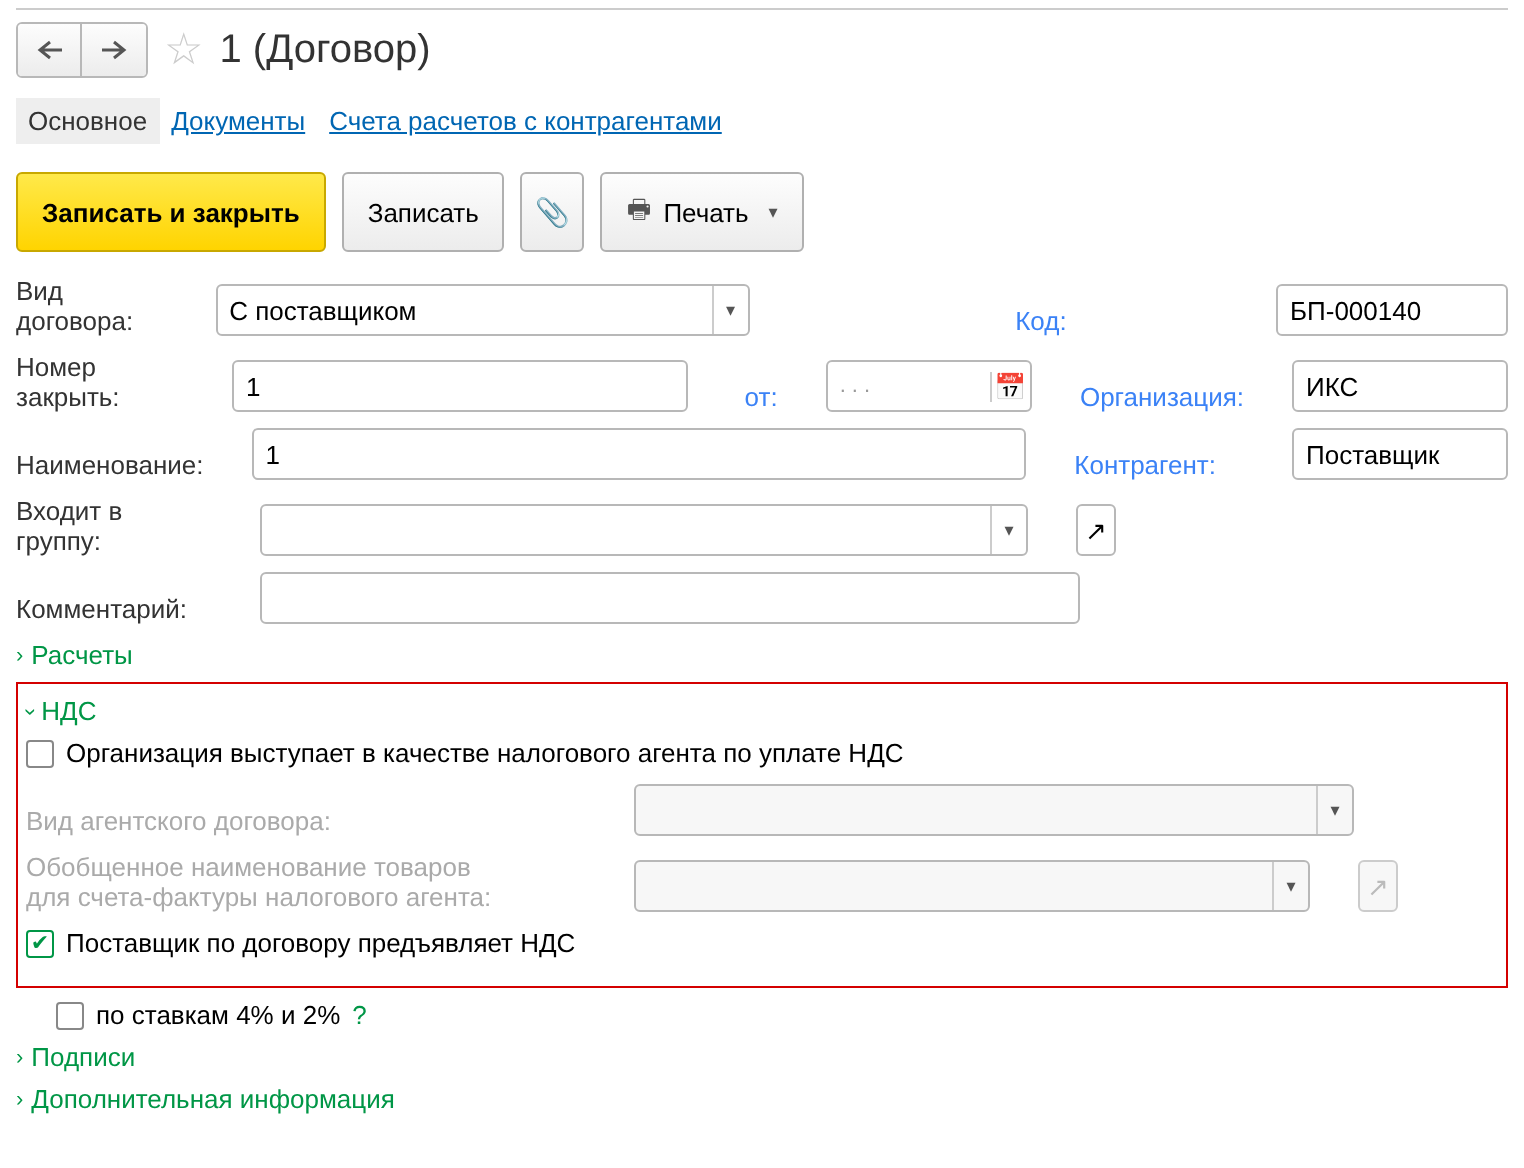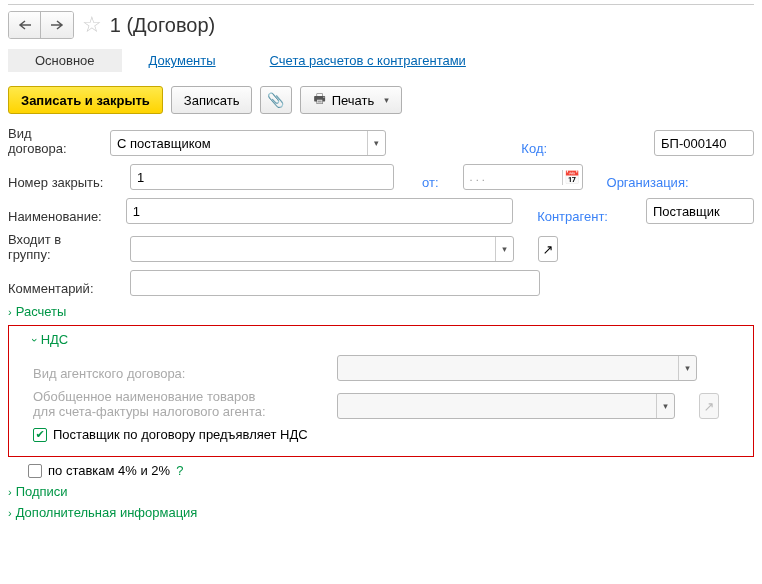--- a/index.html
+++ b/index.html
@@ -5,41 +5,41 @@
 *{box-sizing:border-box;margin:0;padding:0;font-family:Arial,sans-serif;font-size:13px}
 body{background:#fff;padding:4px 8px 8px 8px;width:762px}
 .toprule{border-top:1px solid #ccc;margin-bottom:6px}
 .header{display:flex;align-items:center;gap:8px;margin-bottom:10px}
 .navbtns{display:flex;border:1px solid #b8b8b8;border-radius:3px;overflow:hidden}
 .navbtn{width:32px;height:26px;background:linear-gradient(#fdfdfd,#ececec);display:flex;align-items:center;justify-content:center;cursor:pointer}
 .navbtn:first-child{border-right:1px solid #b8b8b8}
 .star{color:#ccc;font-size:22px;cursor:pointer}
 .title{font-size:20px;color:#333}
 .tabs{display:flex;gap:0;margin-bottom:14px;font-size:13px}
-.tab{padding:4px 27px;cursor:pointer}
+.tab{padding:4px 6px;cursor:pointer}
 .tab.active{background:#eee;color:#333}
 .tab.link{color:#0066b3;text-decoration:underline}
 .toolbar{display:flex;gap:8px;margin-bottom:12px;align-items:center}
-.btn{height:28px;padding:0 12px;border:1px solid #b0b0b0;border-radius:3px;background:linear-gradient(#fdfdfd,#ececec);cursor:pointer;display:flex;align-items:center;gap:6px}
+.btn{height:40px;padding:0 12px;border:1px solid #b0b0b0;border-radius:3px;background:linear-gradient(#fdfdfd,#ececec);cursor:pointer;display:flex;align-items:center;gap:6px}
 .btn.yellow{background:linear-gradient(#ffe94a,#ffd400);border-color:#c8a800;font-weight:bold}
 .btn.icon{width:32px;padding:0;justify-content:center}
 .dd::after{content:"▾";font-size:9px;margin-left:4px;color:#555}
 .row{display:flex;align-items:flex-end;margin-bottom:8px;gap:24px}
 .lbl{width:98px;color:#333}
 .lbl2{color:#3b82f6}
 .inp{height:26px;border:1px solid #b8b8b8;border-radius:3px;padding:0 6px;background:#fff}
 .sel{display:flex;align-items:center;height:26px;border:1px solid #b8b8b8;border-radius:3px;background:#fff}
 .sel .txt{flex:1;padding:0 6px}
 .sel .ddbtn{width:18px;height:100%;border-left:1px solid #ccc;display:flex;align-items:center;justify-content:center;font-size:9px;color:#555;cursor:pointer}
 .date{display:flex;align-items:center;height:26px;border:1px solid #b8b8b8;border-radius:3px;background:#fff;width:120px}
 .date .ph{flex:1;padding:0 6px;color:#999;font-size:11px}
 .date .cal{width:20px;border-left:1px solid #ccc;display:flex;align-items:center;justify-content:center;cursor:pointer}
 .collapser{display:flex;align-items:center;gap:4px;color:#009646;cursor:pointer;margin:6px 0;font-size:13px}
 .collapser .chev{font-size:11px}
-.redbox{border:1.5px solid #d40000;padding:6px 8px 10px 24px;margin:2px 0 6px 0}
+.redbox{border:1.5px solid #d40000;padding:6px 8px 10px 4px;margin:2px 0 6px 0}
 .chk{display:flex;align-items:center;gap:6px;margin:4px 0}
 .chkbox{width:14px;height:14px;border:1px solid #888;border-radius:2px;display:flex;align-items:center;justify-content:center;font-size:11px;background:#fff;cursor:pointer}
 .chkbox.green{color:#009646;border-color:#009646}
 .disabled{color:#aaa}
 .sel.disabled{background:#f7f7f7}
 .qmark{color:#009646;cursor:pointer}
 .clip{font-size:14px;color:#555}
 .print{font-size:13px;color:#555}
 </style>
 </head>
@@ -83,32 +83,33 @@
 </div>
 
 <div class="row">
   <span class="lbl">Вид договора:</span>
   <div class="sel" style="width:346px">
     <span class="txt">С поставщиком</span>
     <span class="ddbtn">▾</span>
   </div>
   <span style="width:110px"></span>
   <span class="lbl2" style="width:90px">Код:</span>
-  <input class="inp" style="width: 100px; margin-left: 37px;" value="БП-000140">
+  <input class="inp" style="width: 116px; margin-left: 37px;" value="БП-000140">
 </div>
 
 <div class="row">
   <span class="lbl">Номер закрыть:</span>
   <input class="inp" style="width: 264px;" value="1">
   <span class="lbl2" style="margin-left:4px">от:</span>
   <div class="date">
     <span class="ph">.   .   .</span>
     <span class="cal">📅</span>
   </div>
   <span class="lbl2" style="width:90px">Организация:</span>
+  <input class="inp" style="width: 108px;" value="ИКС">
 </div>
 
 <div class="row">
   <span class="lbl">Наименование:</span>
   <input class="inp" style="width: 410px;" value="1">
   <span class="lbl2" style="width:90px">Контрагент:</span>
   <input class="inp" style="width: 108px;" value="Поставщик">
 </div>
 
 <div class="row">
@@ -127,20 +128,24 @@
 
 <div class="collapser">
   <span class="chev">›</span>
   <span>Расчеты</span>
 </div>
 
 <div class="redbox">
   <div class="collapser" style="margin-top:0">
     <span class="chev" style="transform:rotate(90deg)">›</span>
     <span>НДС</span>
+  </div>
+  <div class="chk">
+    <span class="chkbox"></span>
+    <span>Организация выступает в качестве налогового агента по уплате НДС</span>
   </div>
   <div class="row" style="margin-top:8px">
     <span class="lbl disabled" style="width:280px">Вид агентского договора:</span>
     <div class="sel disabled" style="width:360px">
       <span class="txt"></span>
       <span class="ddbtn">▾</span>
     </div>
   </div>
   <div class="row">
     <div style="width:280px">

